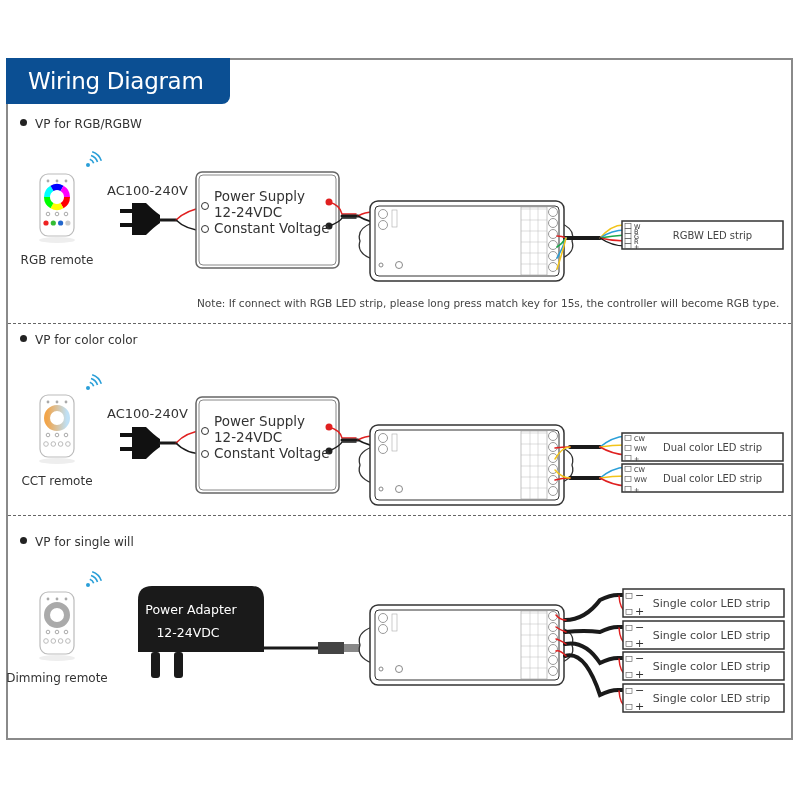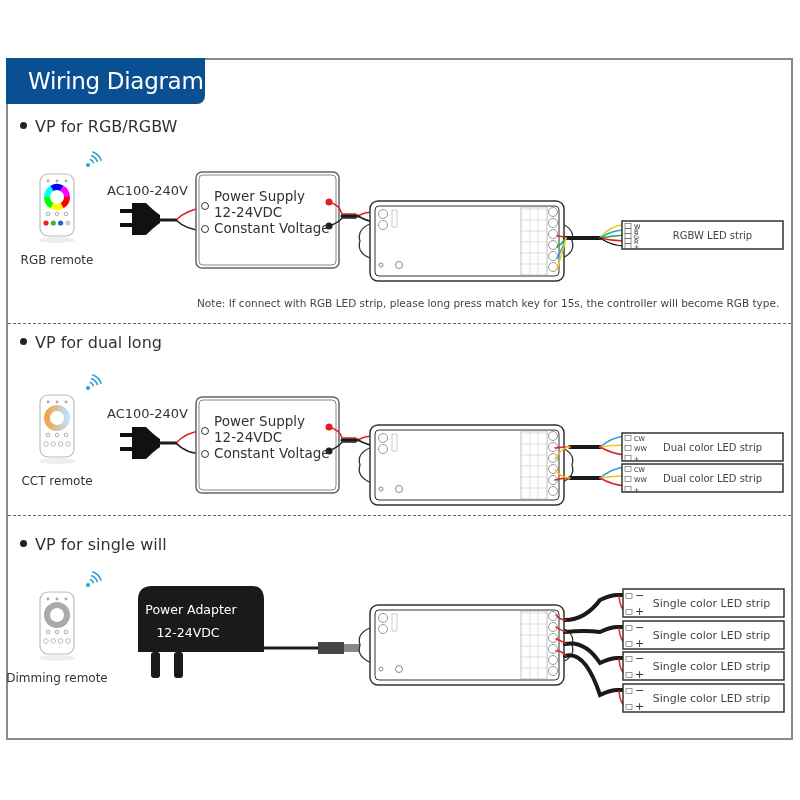--- a/index.html
+++ b/index.html
@@ -1,32 +1,32 @@
 <!DOCTYPE html>
 <html><head>
 <meta charset="utf-8">
 <style>
   html,body{margin:0;padding:0;background:#fff;}
   body{width:800px;height:800px;position:relative;overflow:hidden;font-family:"DejaVu Sans","Liberation Sans",sans-serif;color:#333;}
   .frame{position:absolute;left:6px;top:58px;width:787px;height:682px;border:2px solid #8a8a8a;box-sizing:border-box;}
-  .title-tab{position:absolute;left:6px;top:58px;width:199px;height:46px;background:#0b4f93;border-bottom-right-radius:8px;color:#fff;font-size:23px;line-height:46px;padding-left:22px;box-sizing:border-box;letter-spacing:-0.3px;}
-  .section-title{position:absolute;left:20px;font-size:16px;color:#333;}
+  .title-tab{position:absolute;left:6px;top:58px;width:224px;height:46px;background:#0b4f93;border-bottom-right-radius:8px;color:#fff;font-size:23px;line-height:46px;padding-left:22px;box-sizing:border-box;letter-spacing:-0.3px;}
+  .section-title{position:absolute;left:20px;font-size:12px;color:#333;}
   .section-title .dot{display:inline-block;width:7px;height:7px;background:#222;border-radius:50%;margin-right:8px;vertical-align:middle;position:relative;top:-2px;}
   .divider{position:absolute;left:8px;width:783px;border-top:1.5px dashed #666;}
   svg{position:absolute;left:0;top:0;}
 </style>
 </head>
 <body>
 
 <div class="frame"></div>
 <div class="title-tab">Wiring Diagram</div>
 
 <div class="section-title" style="top:117px"><span class="dot"></span><span>VP for RGB/RGBW</span></div>
 <div class="divider" style="top:323px"></div>
-<div class="section-title" style="top:333px"><span class="dot"></span><span>VP for dual long</span></div>
+<div class="section-title" style="top:333px"><span class="dot"></span><span>VP for color color</span></div>
 <div class="divider" style="top:515px"></div>
 <div class="section-title" style="top:535px"><span class="dot"></span><span>VP for single will</span></div>
 
 <svg id="diag" width="800" height="800" viewBox="0 0 800 800">
   <defs>
     <radialGradient id="rgbWheel">
       <stop offset="0.55" stop-color="#fff"></stop>
       <stop offset="0.56" stop-color="#f00"></stop>
     </radialGradient>
     <linearGradient id="cctGrad" x1="0" x2="1">

